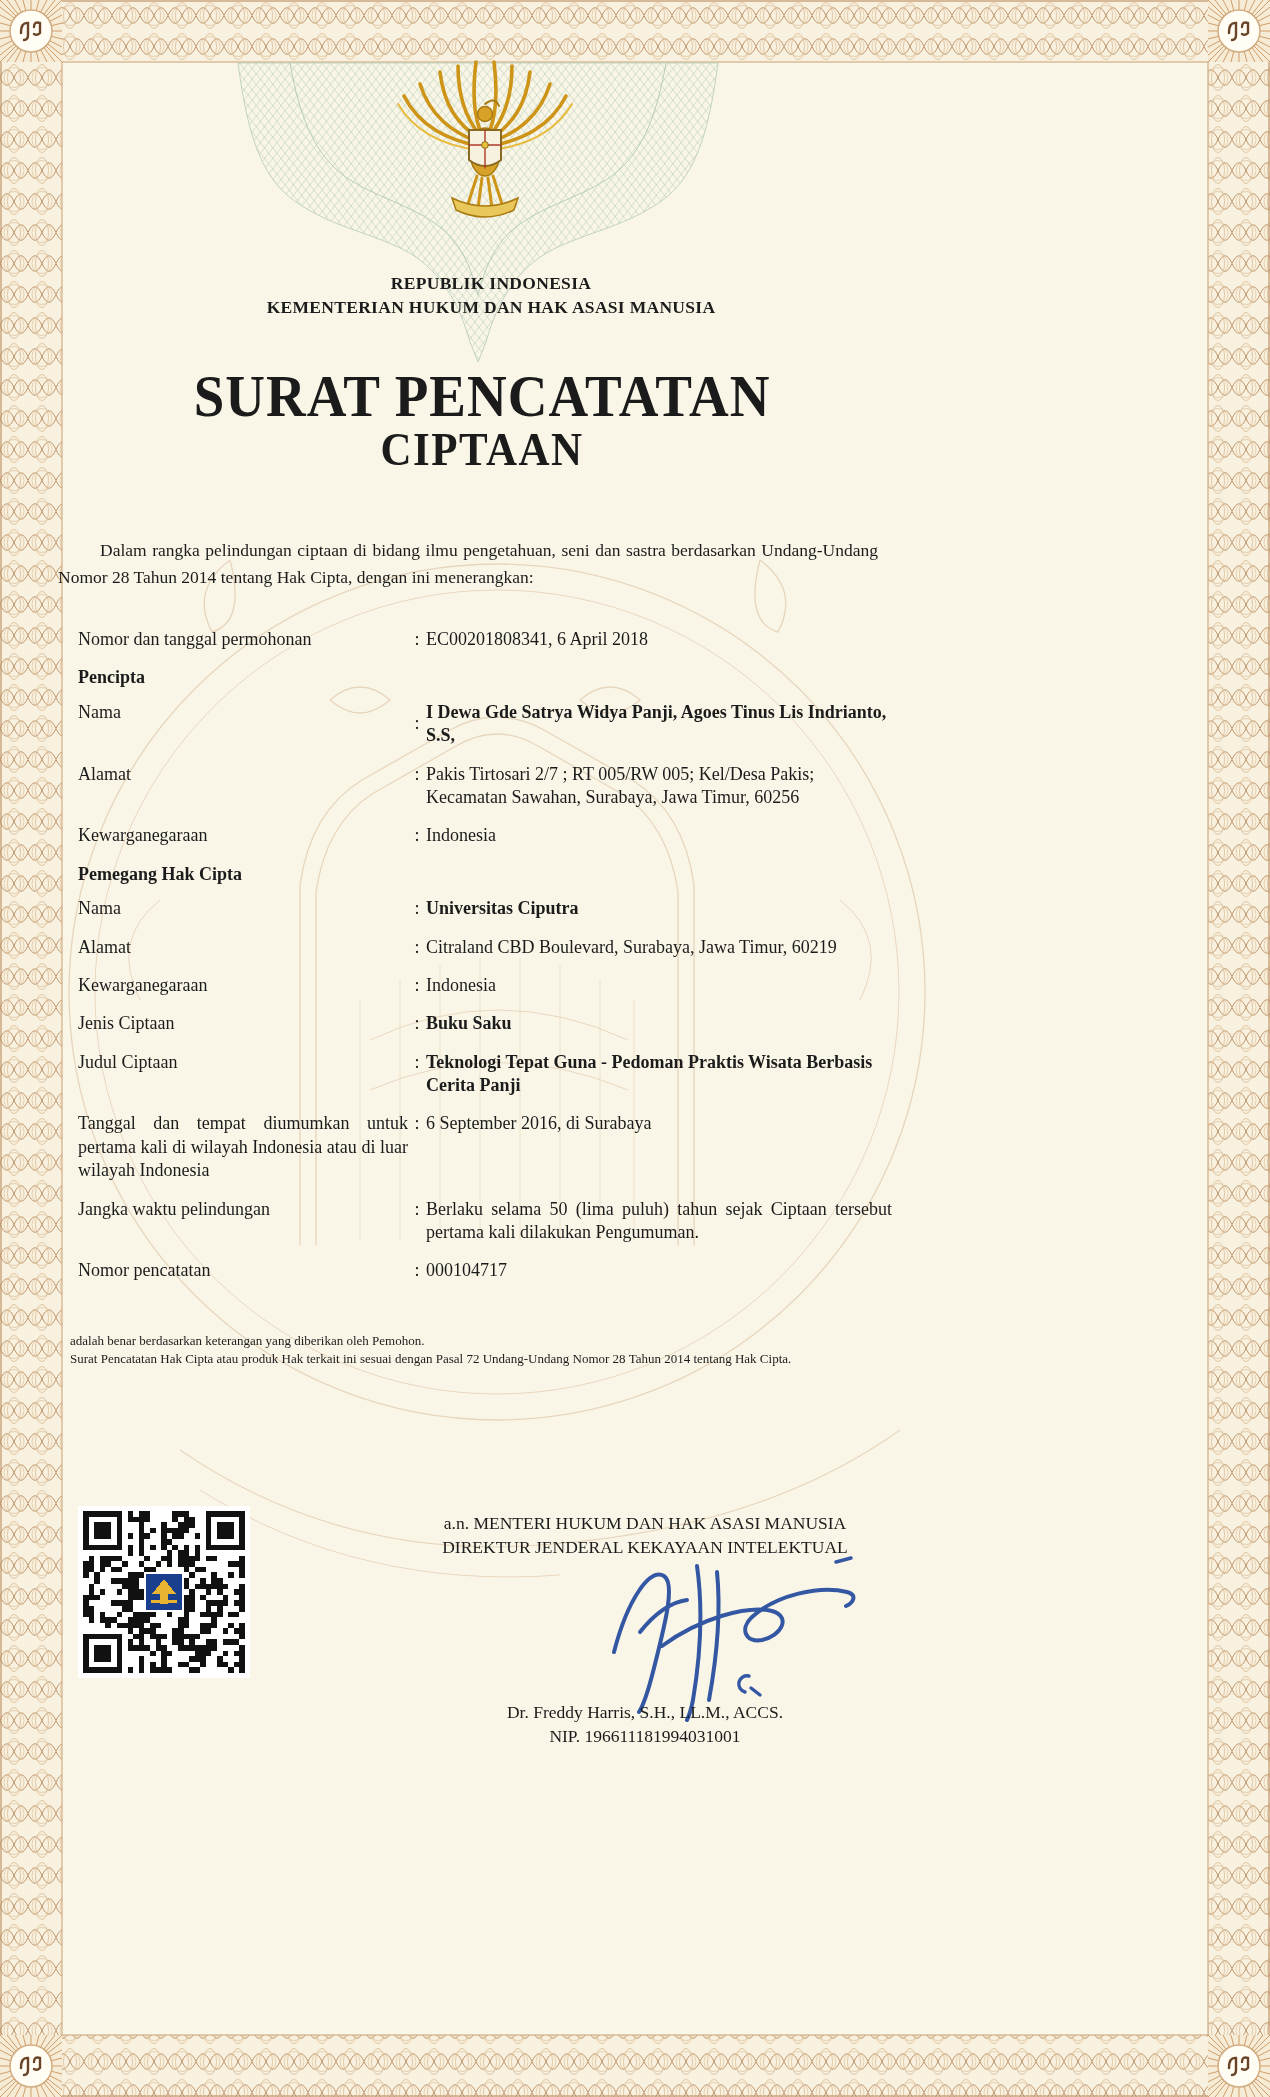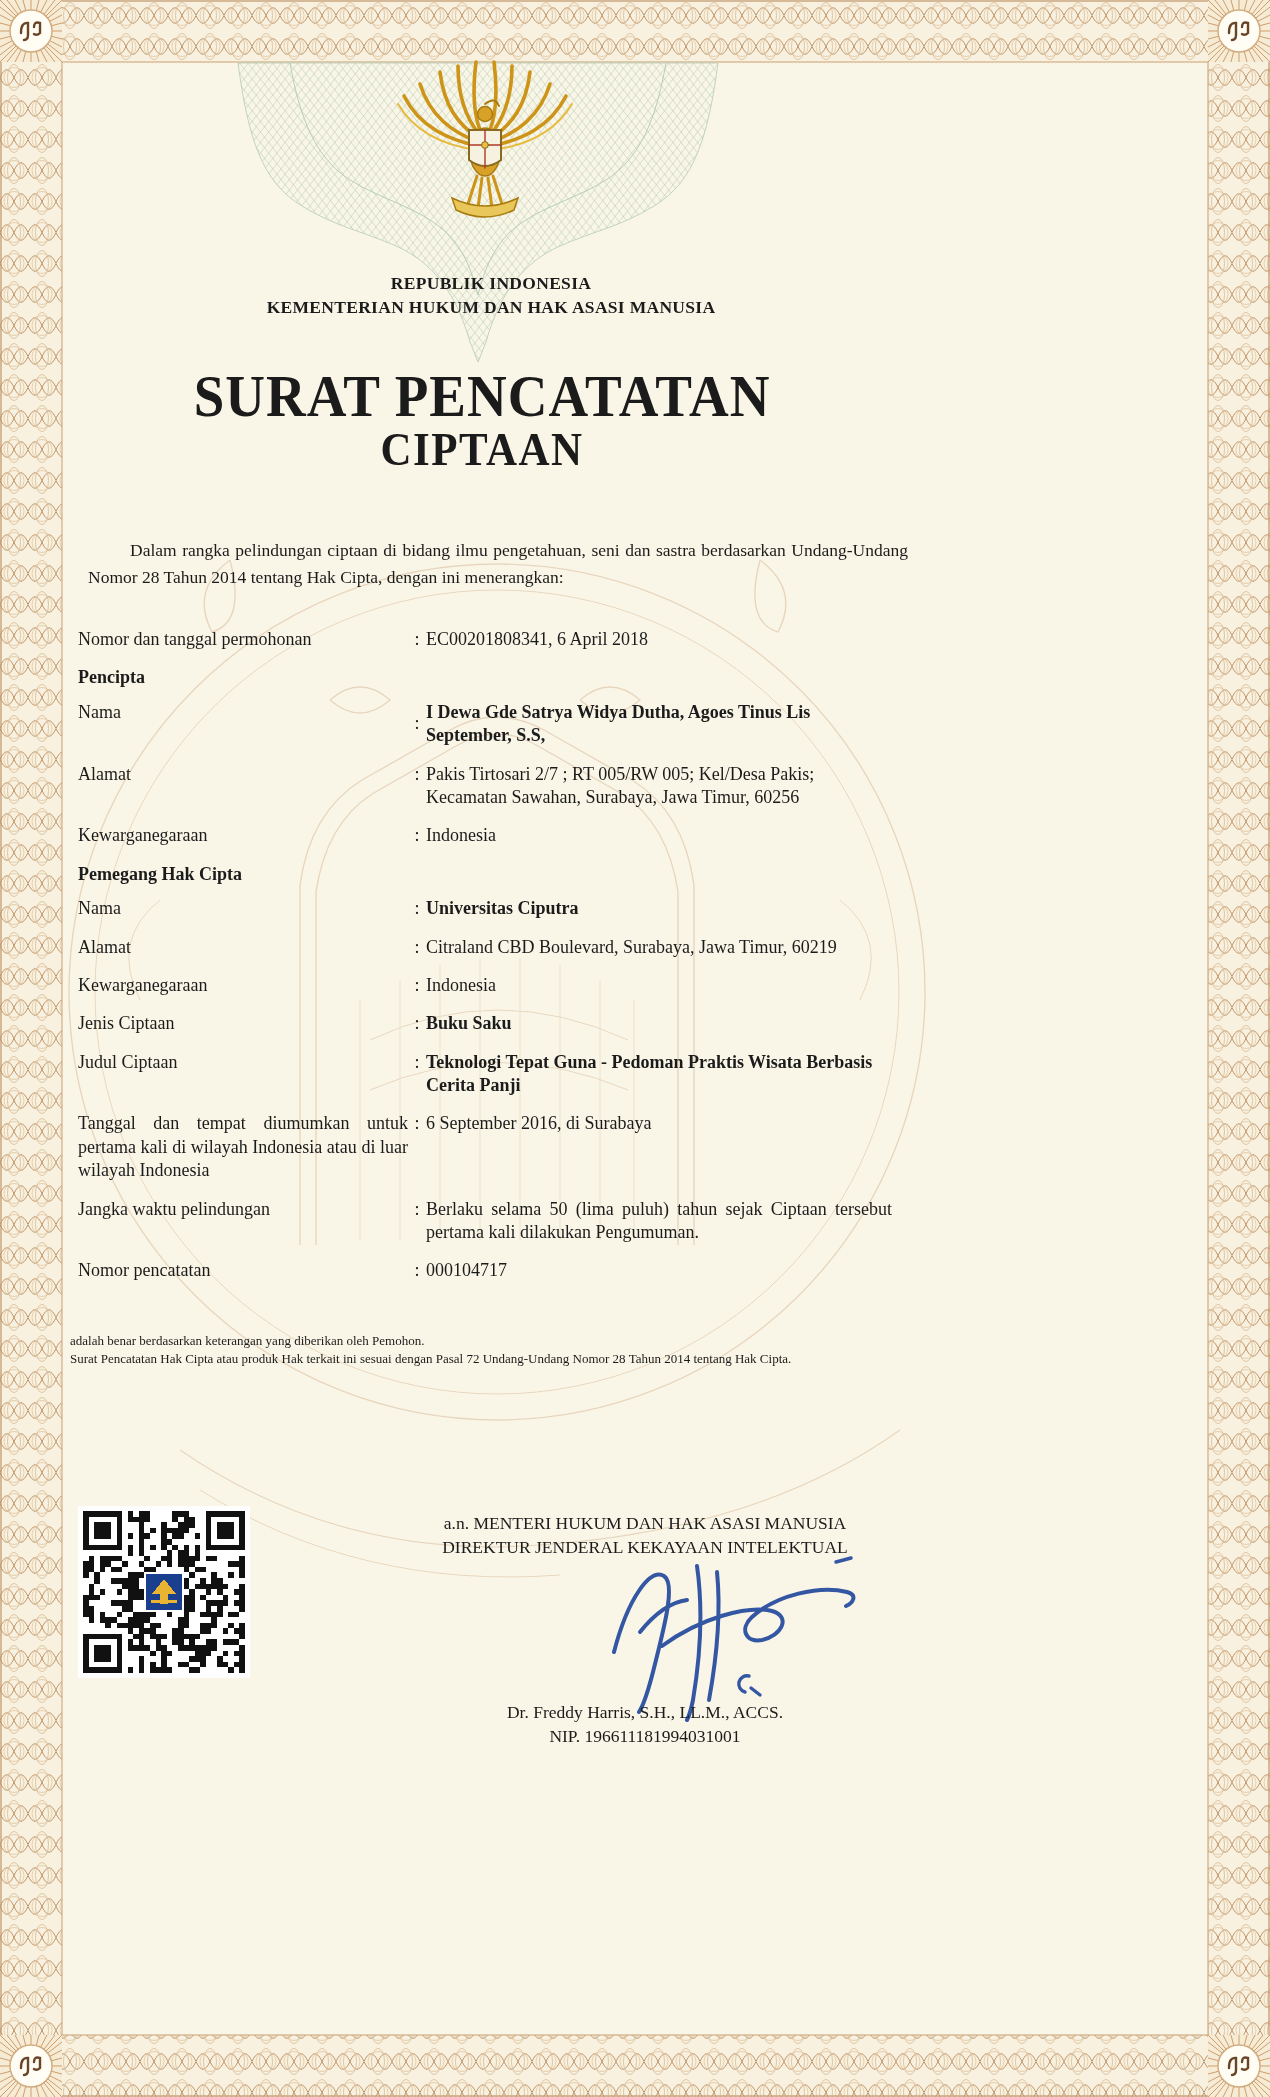--- a/index.html
+++ b/index.html
@@ -12,21 +12,21 @@
     overflow:hidden;
     margin:0 auto;
   }
   .layer{position:absolute;left:0;top:0;width:1270px;height:2097px;pointer-events:none;}
   .z1{z-index:1}.z2{z-index:2}.z3{z-index:3}.z4{z-index:4}
   .txt{position:absolute;z-index:10;}
 
   .hdr{left:13px;top:272px;width:956px;text-align:center;font-weight:bold;font-size:17.5px;line-height:1.35;letter-spacing:.3px;}
   .ttl1{left:0;top:366px;width:964px;text-align:center;font-weight:bold;font-size:55px;line-height:1.04;letter-spacing:1px;transform:scaleY(1.06);transform-origin:top center;}
   .ttl2{font-size:43px;letter-spacing:1.5px;}
-  .intro{left:88px;top:537px;width:820px;font-size:17.5px;line-height:1.55;text-align:justify;text-indent:42px;}
+  .intro{left:58px;top:537px;width:820px;font-size:17.5px;line-height:1.55;text-align:justify;text-indent:42px;}
 
   .fields{left:78px;top:628px;width:814px;font-size:18px;line-height:1.3;}
   .frow{display:grid;grid-template-columns:330px 18px 1fr;margin-bottom:15px;}
   .fsection{font-weight:bold;margin:12px 0 11px 0;}
   .fcolon{text-align:center;}
   .mid .fcolon{align-self:center;}
   .bold{font-weight:bold;}
   .justify{text-align:justify;}
   .jlabel .flabel{text-align:justify;}
 
@@ -174,21 +174,21 @@
       <div class="flabel">Nomor dan tanggal permohonan</div>
       <div class="fcolon">:</div>
       <div class="fvalue">EC00201808341, 6 April 2018</div>
     </div>
 
     <div class="fsection">Pencipta</div>
 
     <div class="frow mid">
       <div class="flabel">Nama</div>
       <div class="fcolon">:</div>
-      <div class="fvalue bold">I Dewa Gde Satrya Widya Dutha, Agoes Tinus Lis September, S.S,</div>
+      <div class="fvalue bold">I Dewa Gde Satrya Widya Panji, Agoes Tinus Lis Indrianto, S.S,</div>
     </div>
 
     <div class="frow">
       <div class="flabel">Alamat</div>
       <div class="fcolon">:</div>
       <div class="fvalue">Pakis Tirtosari 2/7 ; RT 005/RW 005; Kel/Desa Pakis; Kecamatan Sawahan, Surabaya, Jawa Timur, 60256</div>
     </div>
 
     <div class="frow">
       <div class="flabel">Kewarganegaraan</div>

